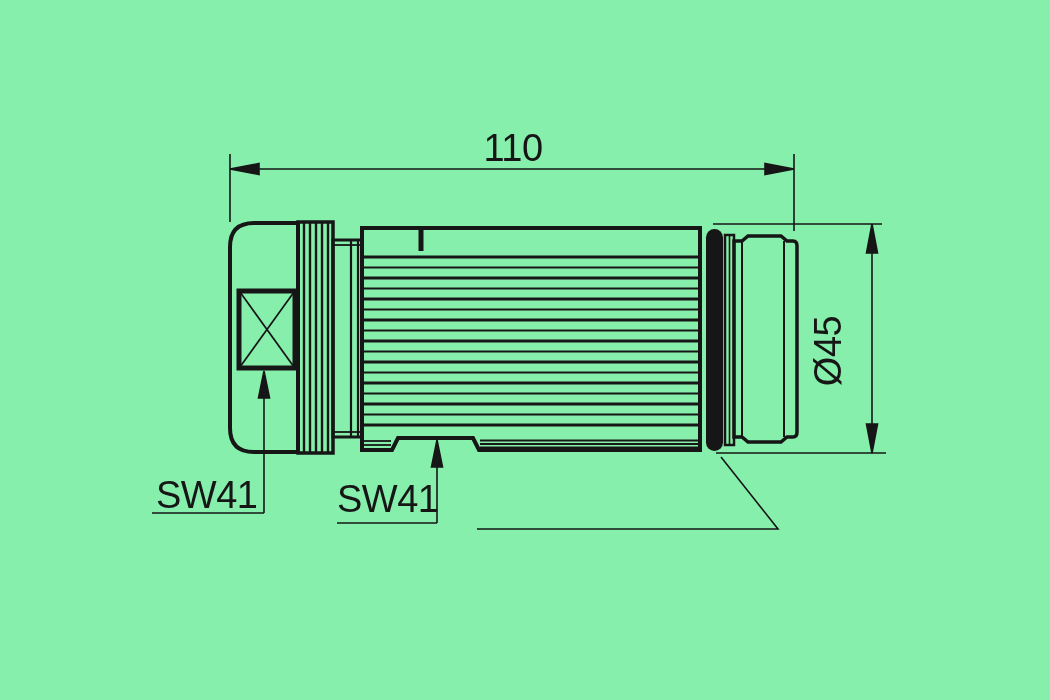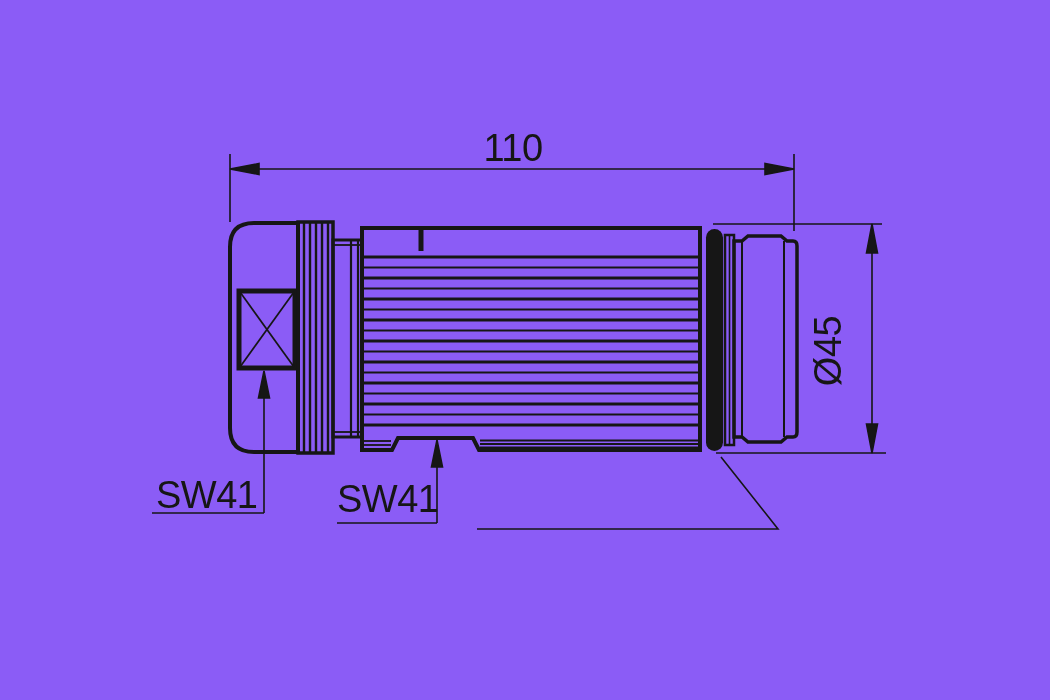--- a/index.html
+++ b/index.html
@@ -1,19 +1,19 @@
 <!DOCTYPE html>
 <html><head>
 <meta charset="utf-8">
 <style>
   html,body{margin:0;padding:0;background:#ffffff;}
   .canvas{
     position:relative;
     width:1050px;height:700px;
-    background:#8b5cf6;
+    background:#86efac;
     overflow:hidden;
     font-family:"Liberation Sans", sans-serif;
   }
   svg{display:block;}
   .dim-text{
     font-family:"Liberation Sans", sans-serif;
     font-size:38px;
     letter-spacing:-0.5px;
     fill:#161616;
   }

